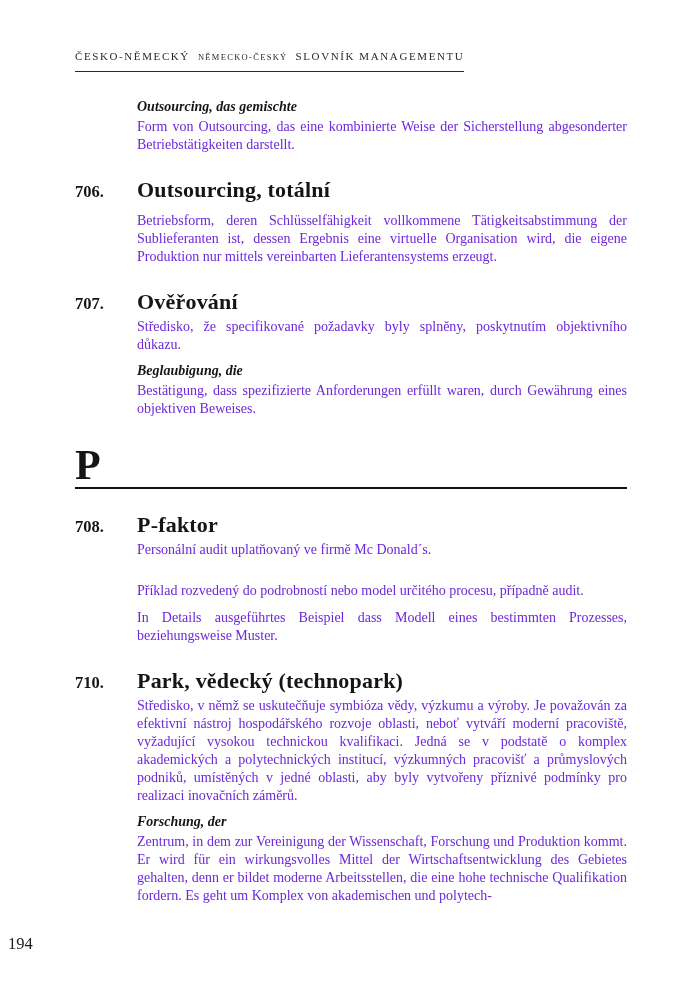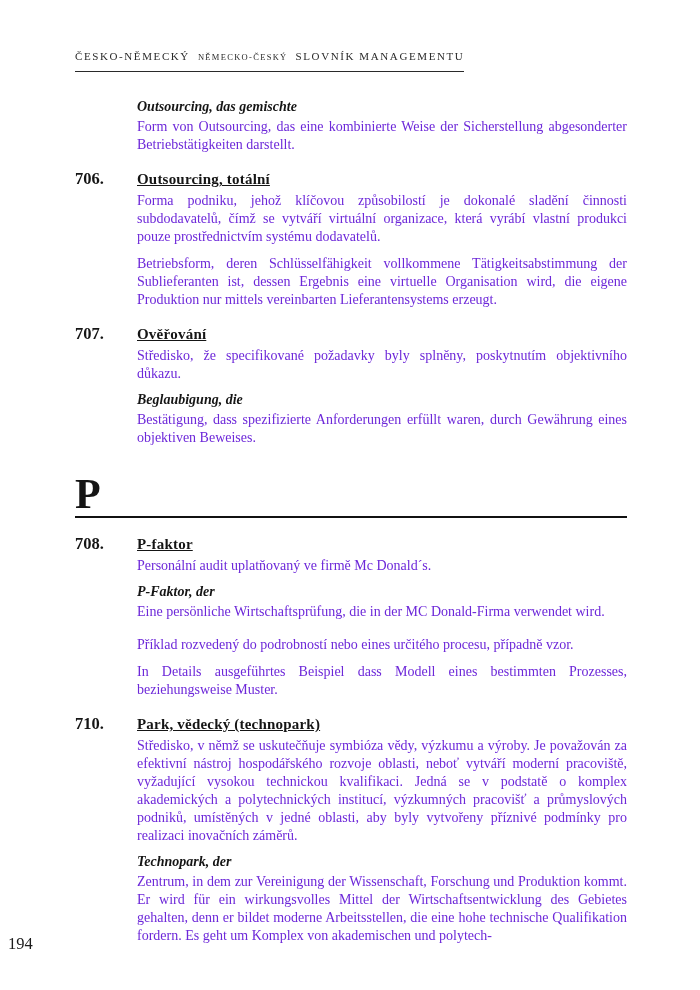--- a/index.html
+++ b/index.html
@@ -32,38 +32,37 @@
     color: #2a2a2a;
   }
   .h-small {
     font-size: 8.5px;
     letter-spacing: 1.3px;
     color: #2a2a2a;
     margin: 0 4px;
   }
   
   .entry { margin: 0 0 9px 0; }
-  .entry-czech { margin-top: 15px; }
+  .entry-czech { margin-top: 23px; }
   .entry-head {
     display: flex;
     align-items: baseline;
     margin-bottom: 3px;
   }
   .entry-num {
     width: 62px;
     flex-shrink: 0;
     font-weight: bold;
     font-size: 16.5px;
   }
   .czech-term {
     margin: 0;
     font-weight: bold;
-    font-size: 15px;
+    font-size: 22px;
     letter-spacing: 0.2px;
-    text-decoration: underline;
   }
   .german-term {
     margin: 3px 0 3px 62px;
     font-weight: bold;
     font-style: italic;
     font-size: 14px;
   }
   .entry-body {
     margin: 0 0 0 62px;
     font-size: 14px;
@@ -110,21 +109,20 @@
     <h3 class="german-term">Outsourcing, das gemischte</h3>
     <p class="entry-body">Form von Outsourcing, das eine kombinierte Weise der Sicherstellung abgesonderter Betriebstätigkeiten darstellt.</p>
   </div>
 
   
   <div class="entry entry-czech">
     <div class="entry-head">
       <span class="entry-num">706.</span>
       <h2 class="czech-term">Outsourcing, totální</h2>
     </div>
-    <p class="entry-body">Forma podniku, jehož klíčovou způsobilostí je dokonalé sladění činnosti subdodavatelů, čímž se vytváří virtuální organizace, která vyrábí vlastní produkci pouze prostřednictvím systému dodavatelů.</p>
   </div>
 
   
   <div class="entry">
     <p class="entry-body">Betriebsform, deren Schlüsselfähigkeit vollkommene Tätigkeitsabstimmung der Sublieferanten ist, dessen Ergebnis eine virtuelle Organisation wird, die eigene Produktion nur mittels vereinbarten Lieferantensystems erzeugt.</p>
   </div>
 
   
   <div class="entry entry-czech">
     <div class="entry-head">
@@ -148,45 +146,41 @@
   
   <div class="entry entry-czech">
     <div class="entry-head">
       <span class="entry-num">708.</span>
       <h2 class="czech-term">P-faktor</h2>
     </div>
     <p class="entry-body">Personální audit uplatňovaný ve firmě Mc Donald´s.</p>
   </div>
 
   
-  <div class="entry">
-    <h3 class="german-term">P-Faktor, der</h3>
-    <p class="entry-body">Eine persönliche Wirtschaftsprüfung, die in der MC Donald-Firma verwendet wird.</p>
-  </div>
 
   
   <div class="entry entry-czech">
-    <p class="entry-body">Příklad rozvedený do podrobností nebo eines určitého procesu, případně vzor.</p>
+    <p class="entry-body">Příklad rozvedený do podrobností nebo model určitého procesu, případně audit.</p>
   </div>
 
   
   <div class="entry">
     <p class="entry-body">In Details ausgeführtes Beispiel dass Modell eines bestimmten Prozesses, beziehungsweise Muster.</p>
   </div>
 
   
   <div class="entry entry-czech">
     <div class="entry-head">
       <span class="entry-num">710.</span>
       <h2 class="czech-term">Park, vědecký (technopark)</h2>
     </div>
     <p class="entry-body">Středisko, v němž se uskutečňuje symbióza vědy, výzkumu a výroby. Je považován za efektivní nástroj hospodářského rozvoje oblasti, neboť vytváří moderní pracoviště, vyžadující vysokou technickou kvalifikaci. Jedná se v podstatě o komplex akademických a polytechnických institucí, výzkumných pracovišť a průmyslových podniků, umístěných v jedné oblasti, aby byly vytvořeny příznivé podmínky pro realizaci inovačních záměrů.</p>
   </div>
 
   
   <div class="entry">
-    <h3 class="german-term">Technopark, der</h3>
+    <h3 class="german-term">Forschung, der</h3>
     <p class="entry-body">Zentrum, in dem zur Vereinigung der Wissenschaft, Forschung und Produktion kommt. Er wird für ein wirkungsvolles Mittel der Wirtschaftsentwicklung des Gebietes gehalten, denn er bildet moderne Arbeitsstellen, die eine hohe technische Qualifikation fordern. Es geht um Komplex von akademischen und polytech-</p>
   </div>
 
   <div class="page-number">194</div>
 
 </div>
 
 </body></html>

